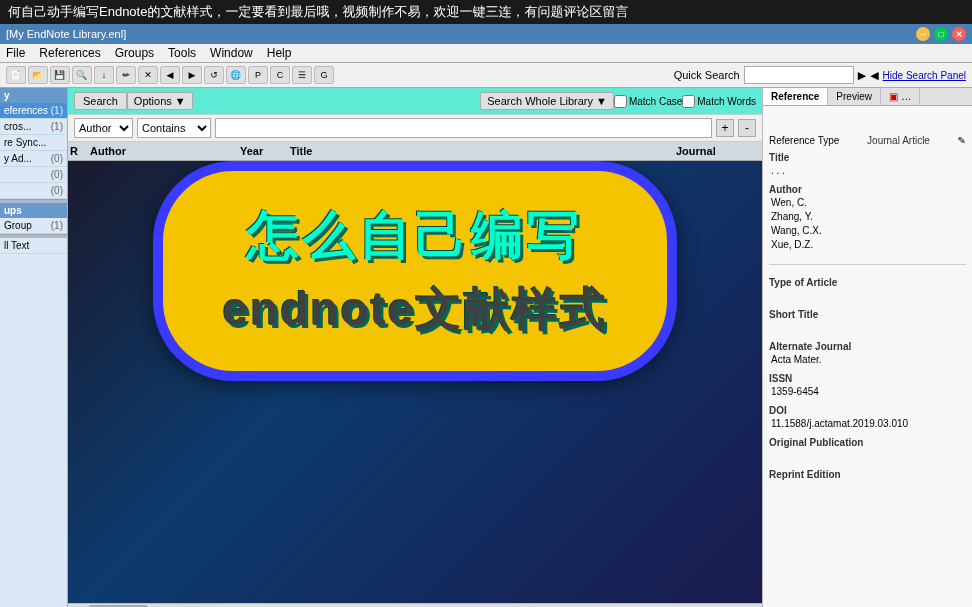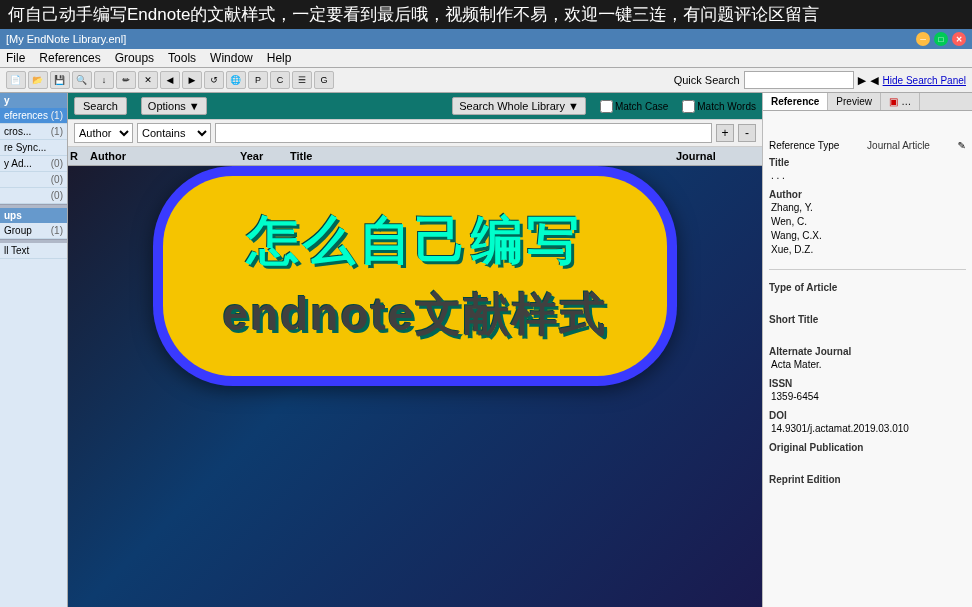--- a/index.html
+++ b/index.html
@@ -8,21 +8,21 @@
       height: 607px;
       overflow: hidden;
       font-family: Arial, sans-serif;
       background: #c0c0c0;
     }
 
     
     .top-banner {
       background: #1a1a1a;
       color: #ffffff;
-      font-size: 17px;
+      font-size: 13px;
       padding: 3px 8px;
       white-space: nowrap;
       overflow: hidden;
     }
 
     
     .menu-bar {
       background: #f0f0f0;
       border-bottom: 1px solid #aaa;
       padding: 2px 6px;
@@ -126,26 +126,26 @@
     .center-area {
       flex: 1;
       display: flex;
       flex-direction: column;
       background: #f5f5f5;
       overflow: hidden;
     }
 
     
     .search-bar {
-      background: #0f766e;
+      background: #5eead4;
       border-bottom: 1px solid #ccc;
       padding: 4px 6px;
       display: flex;
       align-items: center;
-      gap: 14px;
+      gap: 0;
       font-size: 11px;
     }
     .search-btn {
       background: #e0e0e0;
       border: 1px solid #aaa;
       padding: 2px 8px;
       font-size: 11px;
       cursor: pointer;
       border-radius: 2px;
     }
@@ -560,41 +560,41 @@
       <div class="ref-type-row">
         <span>Reference Type</span>
         <span style="color:#333;">Journal Article</span>
         <span style="cursor:pointer;">✎</span>
       </div>
 
       <div class="field-label">Title</div>
       <div class="field-value">. . .</div>
 
       <div class="field-label">Author</div>
+      <div class="field-value">Wen, C.</div>
       <div class="field-value">Zhang, Y.</div>
-      <div class="field-value">Wen, C.</div>
       <div class="field-value">Wang, C.X.</div>
       <div class="field-value">Xue, D.Z.</div>
 
       <div style="margin-top:12px;border-top:1px solid #ccc;padding-top:6px;"></div>
 
       <div class="field-label">Type of Article</div>
       <div style="height:14px;"></div>
 
       <div class="field-label">Short Title</div>
       <div style="height:14px;"></div>
 
       <div class="field-label">Alternate Journal</div>
       <div class="field-value">Acta Mater.</div>
 
       <div class="field-label">ISSN</div>
       <div class="field-value">1359-6454</div>
 
       <div class="field-label">DOI</div>
-      <div class="field-value">14.9301/j.actamat.2019.03.010</div>
+      <div class="field-value">11.1588/j.actamat.2019.03.010</div>
 
       <div class="field-label">Original Publication</div>
       <div style="height:14px;"></div>
 
       <div class="field-label">Reprint Edition</div>
     </div>
   </div>
 
 </div>
 

